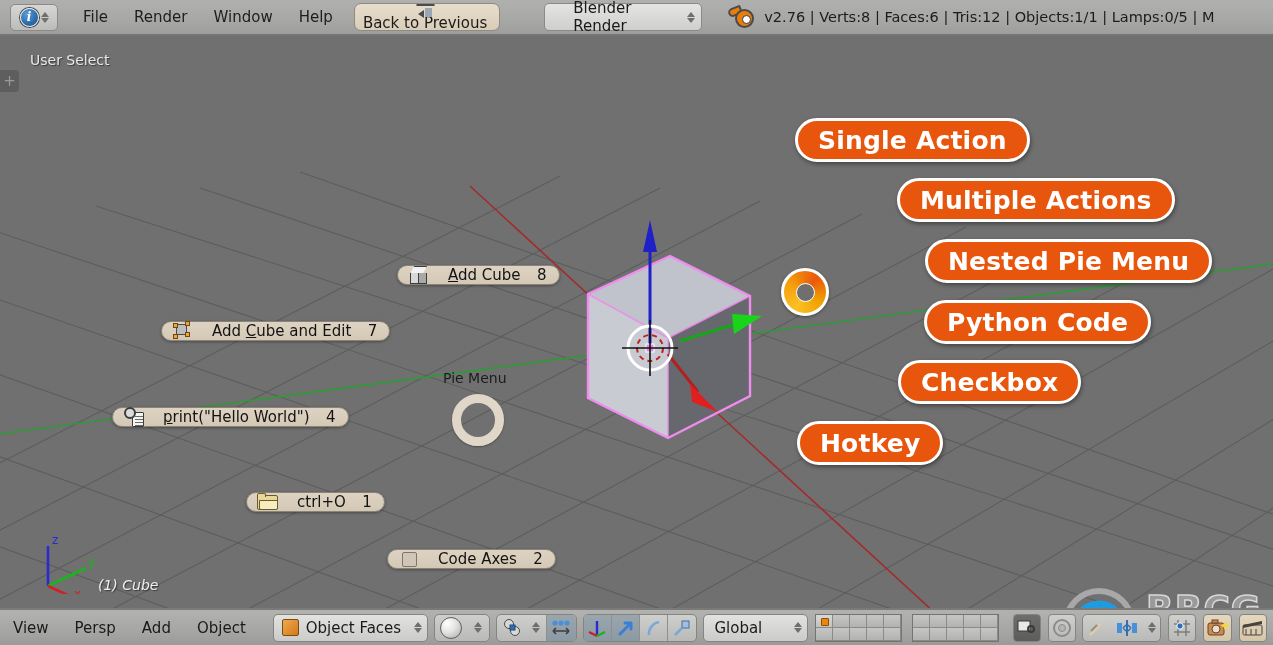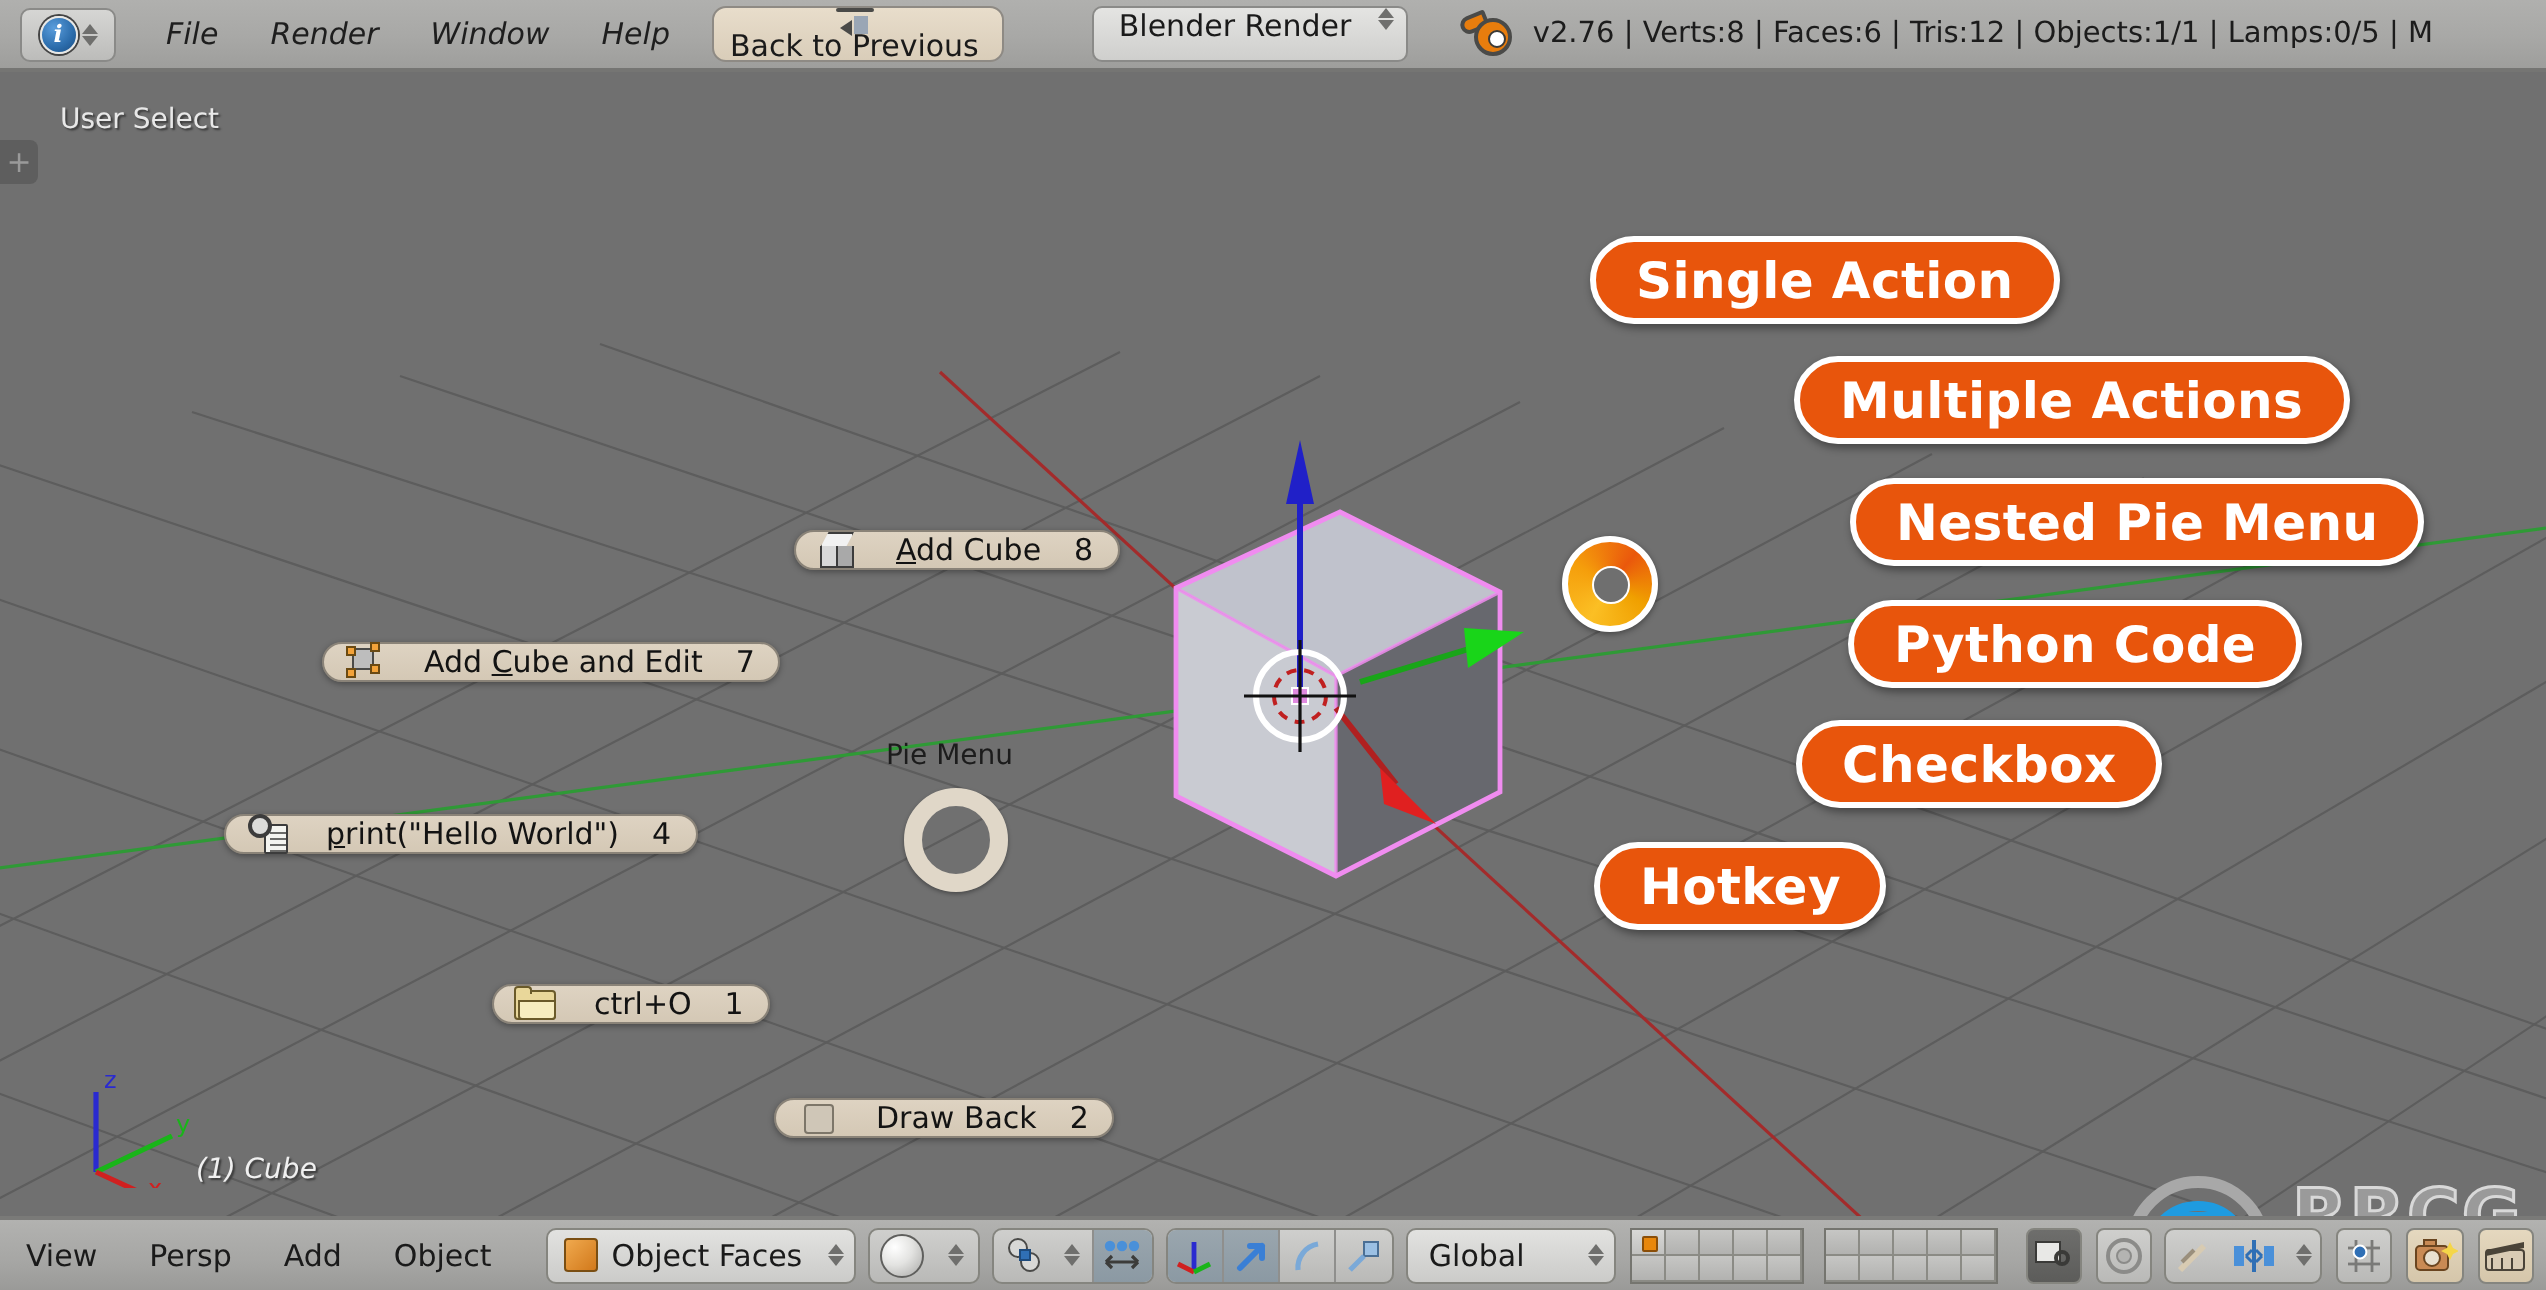--- a/index.html
+++ b/index.html
@@ -36,21 +36,21 @@
   .spin-arrows { display: flex; flex-direction: column; gap: 1px; line-height: 0; }
   .spin-arrows i {
     width: 0; height: 0; border-left: 4px solid transparent;
     border-right: 4px solid transparent; display: block;
   }
   .spin-arrows i.up { border-bottom: 5px solid #6f6f6d; }
   .spin-arrows i.dn { border-top: 5px solid #6f6f6d; }
 
   .menu-item {
     padding: 0 13px; height: 26px; line-height: 26px;
-    font-size: 15px; color: #1e1e1e; cursor: default; font-style: italic;
+    font-size: 15px; color: #1e1e1e; cursor: default;
   }
   .topbar-menus { display: flex; align-items: center; margin-left: 12px; }
 
   .back-btn {
     margin-left: 8px; height: 28px; padding: 0 12px 0 8px;
     background: linear-gradient(to bottom,#e8ddcb,#d9cdb9);
     border: 1px solid #8e8a84; border-radius: 7px;
     display: flex; align-items: center; gap: 8px;
     font-size: 15px; color: #1a1a1a; flex-direction: column;
   }
@@ -65,22 +65,22 @@
   }
   .back-icon::after {
     content: ""; position: absolute; right: 2px; top: 3px;
     width: 7px; height: 9px; background: #9aa6b5;
   }
 
   .render-engine {
     margin-left: 44px; width: 158px; height: 28px;
     background: linear-gradient(to bottom,#e4e4e2,#cfcfcd);
     border: 1px solid #8a8a88; border-radius: 5px;
-    display: flex; justify-content: space-between;
-    padding: 0 6px 0 12px; font-size: 15px; color: #1a1a1a;
+    display: flex; align-items: center; justify-content: space-between;
+    padding: 0 6px 0 28px; font-size: 15px; color: #1a1a1a;
   }
 
   .blender-logo {
     margin-left: 26px; width: 26px; height: 22px; position: relative;
   }
   .blender-logo .ring {
     position: absolute; right: 0; bottom: 0; width: 19px; height: 19px;
     border-radius: 50%; background: #e87d0d;
     border: 2px solid #4a4a48;
   }
@@ -457,21 +457,21 @@
           </span>
       </span>
       <span class="pi-label">ctrl+O</span>
       <span class="pi-num">1</span>
     </div>
 
     <div class="pie-item" style="left:387px;top:513px">
       <span class="pi-icon">
           <span class="ic-checkbox"></span>
         </span>
-      <span class="pi-label">Draw Back</span>
+      <span class="pi-label">Code Axes</span>
       <span class="pi-num">2</span>
     </div>
 
 
     <div class="pie-item" style="left:112px;top:371px">
       <span class="pi-icon">
         <span class="ic-script">
             <span class="page">
               <i style="top:3px"></i>
               <i style="top:6px"></i>

